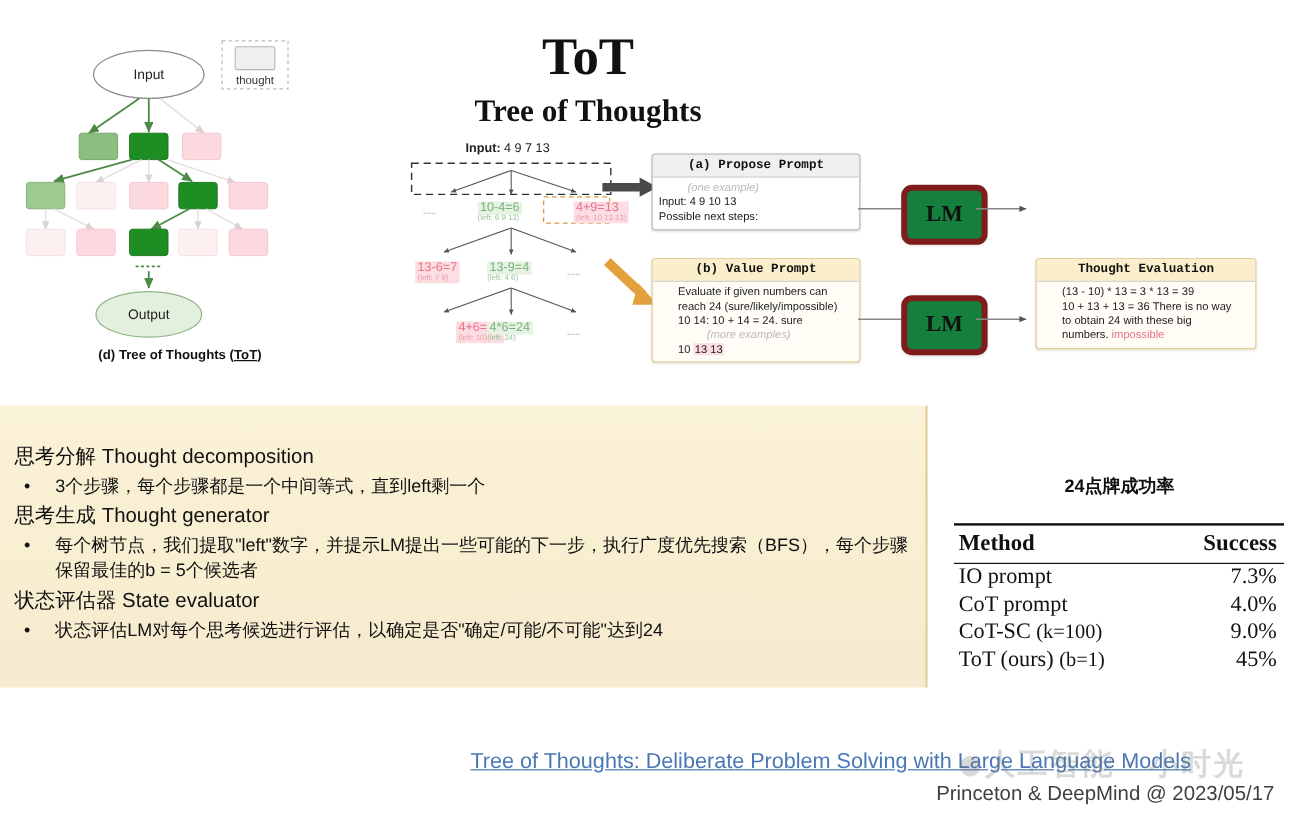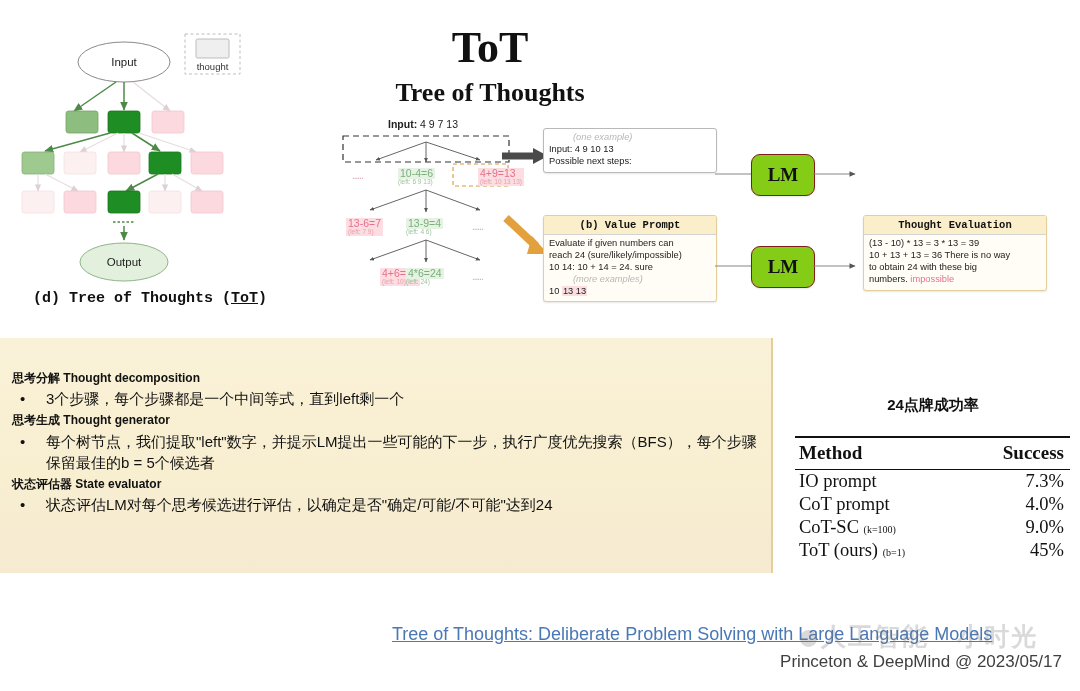--- a/index.html
+++ b/index.html
@@ -9,21 +9,21 @@
     font-family:"Liberation Sans","DejaVu Sans",sans-serif;
     color:#111;
   }
   .abs{position:absolute;}
 
   
   #tot-sketch{left:0;top:0;width:340px;height:330px;}
   #tot-sketch svg{display:block;}
   .sketch-label{
     position:absolute;left:0;top:290px;width:300px;text-align:center;
-    font-size:15px;font-weight:bold;color:#111;font-family:Liberation Mono, monospace;
+    font-size:11px;font-weight:bold;color:#111;
   }
   .sketch-label .u{text-decoration:underline;}
 
   
   #title-main{
     left:360px;top:22px;width:260px;text-align:center;
     font-family:"Liberation Serif","DejaVu Serif",serif;
     font-size:44px;font-weight:bold;letter-spacing:0px;color:#111;
   }
   #title-sub{
@@ -53,39 +53,39 @@
   .pbox .hd{
     font-family:"Liberation Mono","DejaVu Sans Mono",monospace;
     font-size:10.5px;font-weight:bold;text-align:center;padding:3px 0 3px;
     border-bottom:1px solid #d3d3d3;color:#111;
   }
   .pbox .bd{padding:3px 5px 4px 5px;font-size:9.3px;line-height:1.28;color:#1a1a1a;}
   .pbox .bd .muted{color:#b8b8b8;font-style:italic;padding-left:24px;}
   .hd-grey{background:#f0f0f0;}
   .hd-cream{background:#fbeecb;color:#6b5a2a;}
   .box-cream{border-color:#e4cf9a;background:#fffdf6;}
-  .box-cream .bd{color:#222;}
+  .box-cream .bd{color:#222;margin-left:16px;}
   .hl-pink{background:#fbdde2;padding:0 1px;}
   .cl-pink{color:#e8708a;}
 
-  .lmbox{position:absolute;width:62px;height:40px;border:1px solid #7f1d1d;border-radius:9px;
-     background:#84cc16;box-shadow:0 1px 2px rgba(0,0,0,.10);
+  .lmbox{position:absolute;width:62px;height:40px;border:5px solid #7f1d1d;border-radius:9px;
+     background:#15803d;box-shadow:0 1px 2px rgba(0,0,0,.10);
      display:flex;align-items:center;justify-content:center;
      font-family:"Liberation Serif","DejaVu Serif",serif;font-weight:bold;font-size:19px;color:#111;}
 
   
   #panel{
     left:0px;top:338px;width:773px;height:235px;
     background:linear-gradient(180deg,#faf2d8 0%,#f8eed0 60%,#f6ead0 100%);
     border-right:2px solid #e3cf9c;
     box-sizing:border-box;
   }
   #panel .inner{padding:32px 10px 0 12px;}
   .hl{
-    font-size:12px;font-weight:bold;color:#111;line-height:1.35;
+    font-size:17px;font-weight:normal;color:#111;line-height:1.35;
     margin:0 0 2px 0;
   }
   .bl{
     font-size:15px;color:#111;line-height:1.42;margin:0 0 3px 0;
     display:flex;
   }
   .bl .bullet{flex:0 0 26px;text-align:left;padding-left:8px;}
   .bl .txt{flex:1 1 auto;}
 
   
@@ -95,21 +95,21 @@
   }
   #rtable{left:795px;top:436px;width:275px;
     font-family:"Liberation Serif","DejaVu Serif",serif;color:#111;}
   #rtable .rule-top{border-top:2.5px solid #111;}
   #rtable .rule-mid{border-top:1.4px solid #111;}
   #rtable table{width:100%;border-collapse:collapse;}
   #rtable th{font-size:19px;font-weight:bold;text-align:left;padding:4px 0 5px 4px;}
   #rtable th.r{text-align:right;padding-right:6px;}
   #rtable td{font-size:18.5px;padding:1px 0 1px 4px;white-space:nowrap;}
   #rtable td.r{text-align:right;padding-right:6px;}
-  #rtable td .sub{font-size:10px;}
+  #rtable td .sub{font-size:17px;}
   #rtable td.bold{font-weight:bold;}
 
   
   #paper-link{
     left:392px;top:624px;width:672px;text-align:left;
     font-size:18px;color:#4a77b5;text-decoration:underline;
     white-space:nowrap;
   }
   #affil{
     left:392px;top:652px;width:670px;text-align:right;
@@ -257,20 +257,21 @@
   <div class="dots" style="left:132px;top:153px;">......</div>
 
   <svg class="abs" style="left:160px;top:18px;" width="60" height="180" viewBox="0 0 60 180">
     <path d="M2,20 L36,20" stroke="#4a4a4a" stroke-width="7"></path>
     <path d="M33,12 L48,20 L33,28 z" fill="#4a4a4a"></path>
     <path d="M6,82 L36,110" stroke="#e2a13d" stroke-width="8"></path>
     <path d="M32,100 L48,118 L27,118 z" fill="#e2a13d"></path>
   </svg>
 
   <div class="pbox" style="left:203px;top:10px;width:172px;">
+    <div class="hd hd-grey">(a) Propose Prompt</div>
     <div class="bd">
       <div class="muted">(one example)</div>
       <div>Input: 4 9 10 13</div>
       <div>Possible next steps:</div>
     </div>
   </div>
 
   <div class="pbox box-cream" style="left:203px;top:97px;width:172px;">
     <div class="hd hd-cream">(b) Value Prompt</div>
     <div class="bd">

